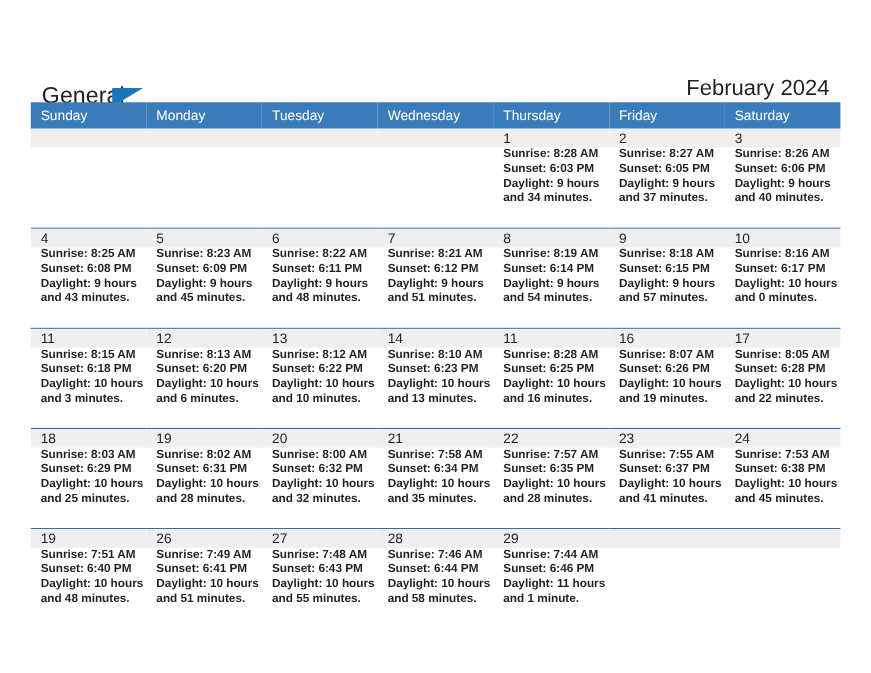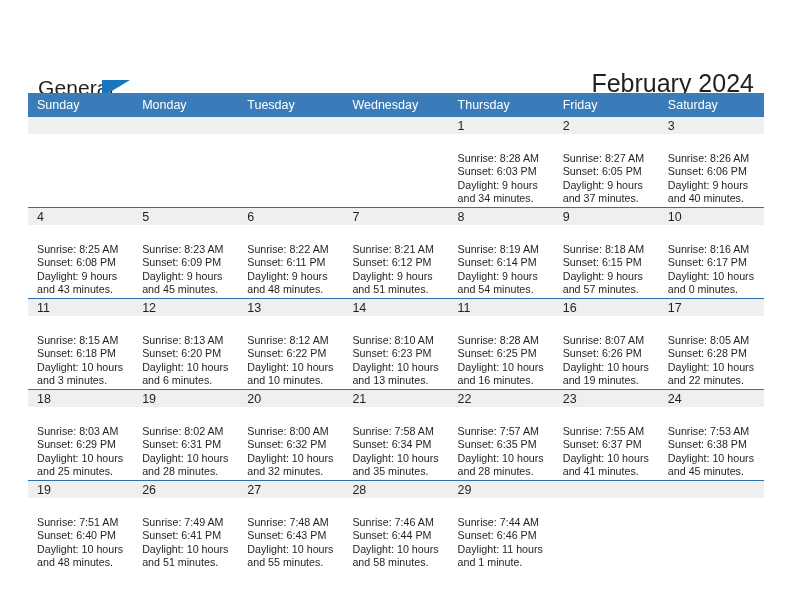--- a/index.html
+++ b/index.html
@@ -63,21 +63,21 @@
     font-family: "Liberation Sans", sans-serif;
   }
 
   .title-wrap {
     position: absolute;
     right: 38px;
     top: 34px;
     text-align: right;
   }
   .cal-title {
-    font-size: 25px;
+    font-size: 20px;
     color: #231f20;
     line-height: 1.08;
     white-space: nowrap;
   }
   .cal-sub {
     margin-top: 5px;
     font-size: 12px;
     color: #231f20;
     white-space: nowrap;
   }
@@ -122,24 +122,25 @@
     padding: 1px 0 0 9px;
     box-sizing: border-box;
     font-size: 12.5px;
     color: #231f20;
     line-height: 16px;
   }
   .cell.empty .daynum-band {
     background: #efefef;
   }
   .details {
-    padding: 18px 6px 0 9px;
+    padding: 0 6px 0 9px;
     font-size: 10.7px;
     line-height: 13.3px;
     color: #231f20;
+    font-weight: bold;
   }
   .details div { white-space: nowrap; }
 </style>
 </head>
 <body>
 
 <div class="page">
 
   <div class="masthead">
 

